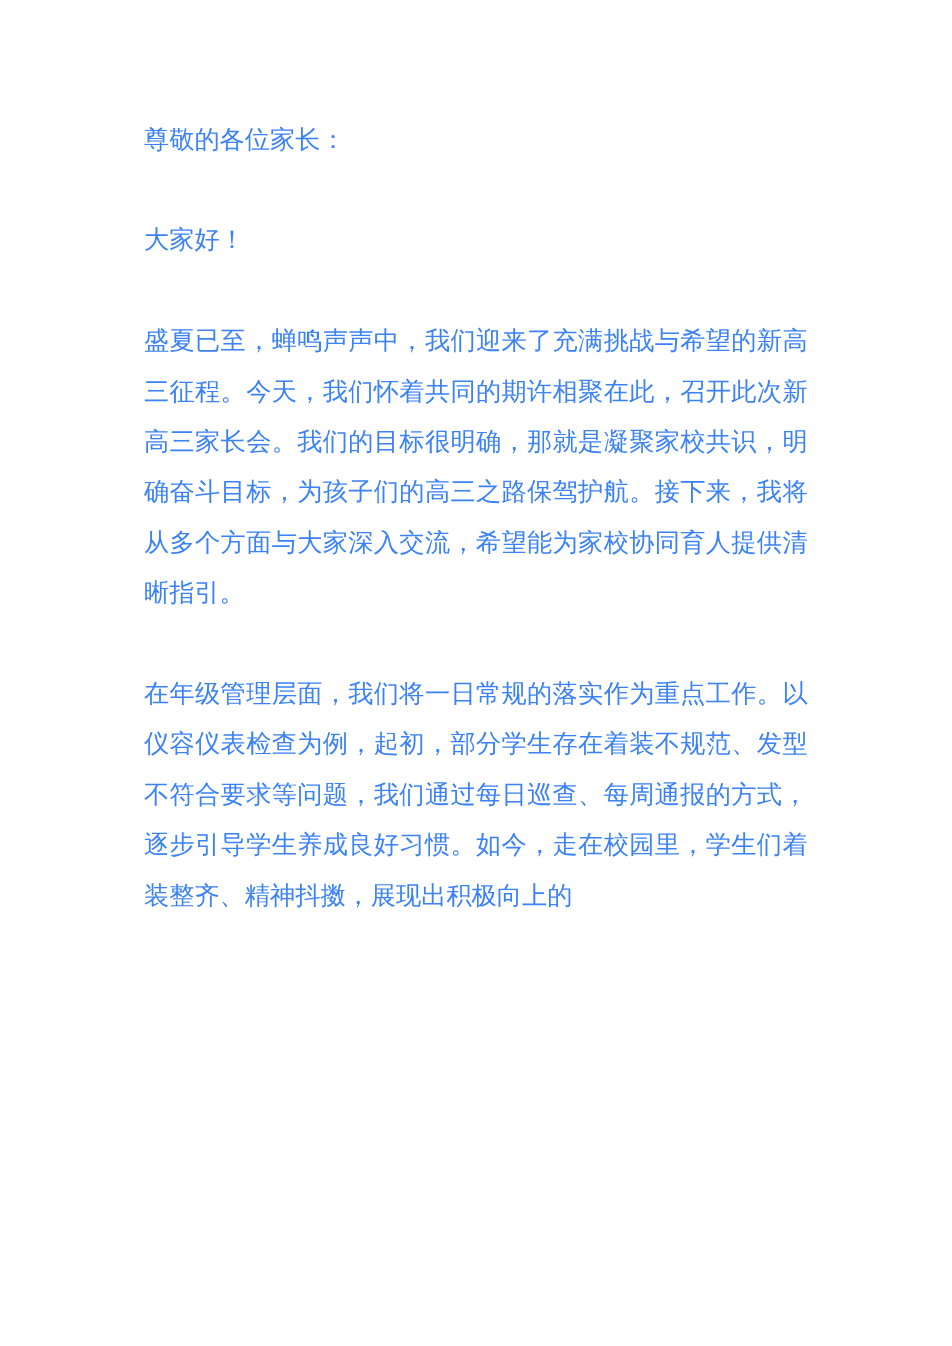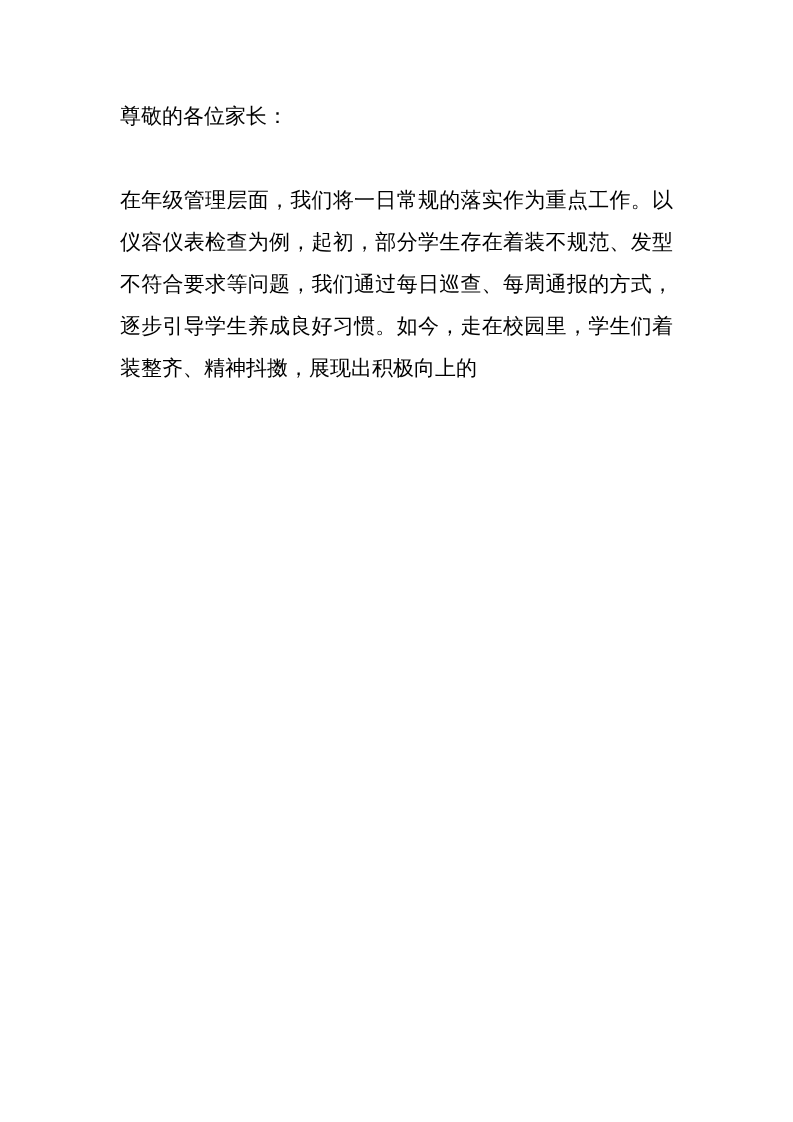--- a/index.html
+++ b/index.html
@@ -27,32 +27,34 @@
       text-align: center;
       color: #000000;
     }
     .para {
       margin: 0 0 42px 0;
       font-size: 21px;
       font-weight: normal;
       line-height: 42px;
       text-align: justify;
       text-justify: inter-ideograph;
-      color: #000000;
+      color: #3b82f6;
       word-break: break-all;
     }
     .para:last-child {
       margin-bottom: 0;
     }
   </style>
 </head>
 <body>
 
 <div class="page">
 
   <p class="para">尊敬的各位家长：</p>
 
+  <p class="para">大家好！</p>
 
+  <p class="para">盛夏已至，蝉鸣声声中，我们迎来了充满挑战与希望的新高三征程。今天，我们怀着共同的期许相聚在此，召开此次新高三家长会。我们的目标很明确，那就是凝聚家校共识，明确奋斗目标，为孩子们的高三之路保驾护航。接下来，我将从多个方面与大家深入交流，希望能为家校协同育人提供清晰指引。</p>
 
 
 
   <p class="para">在年级管理层面，我们将一日常规的落实作为重点工作。以仪容仪表检查为例，起初，部分学生存在着装不规范、发型不符合要求等问题，我们通过每日巡查、每周通报的方式，逐步引导学生养成良好习惯。如今，走在校园里，学生们着装整齐、精神抖擞，展现出积极向上的</p>
 </div>
 
 </body></html>

